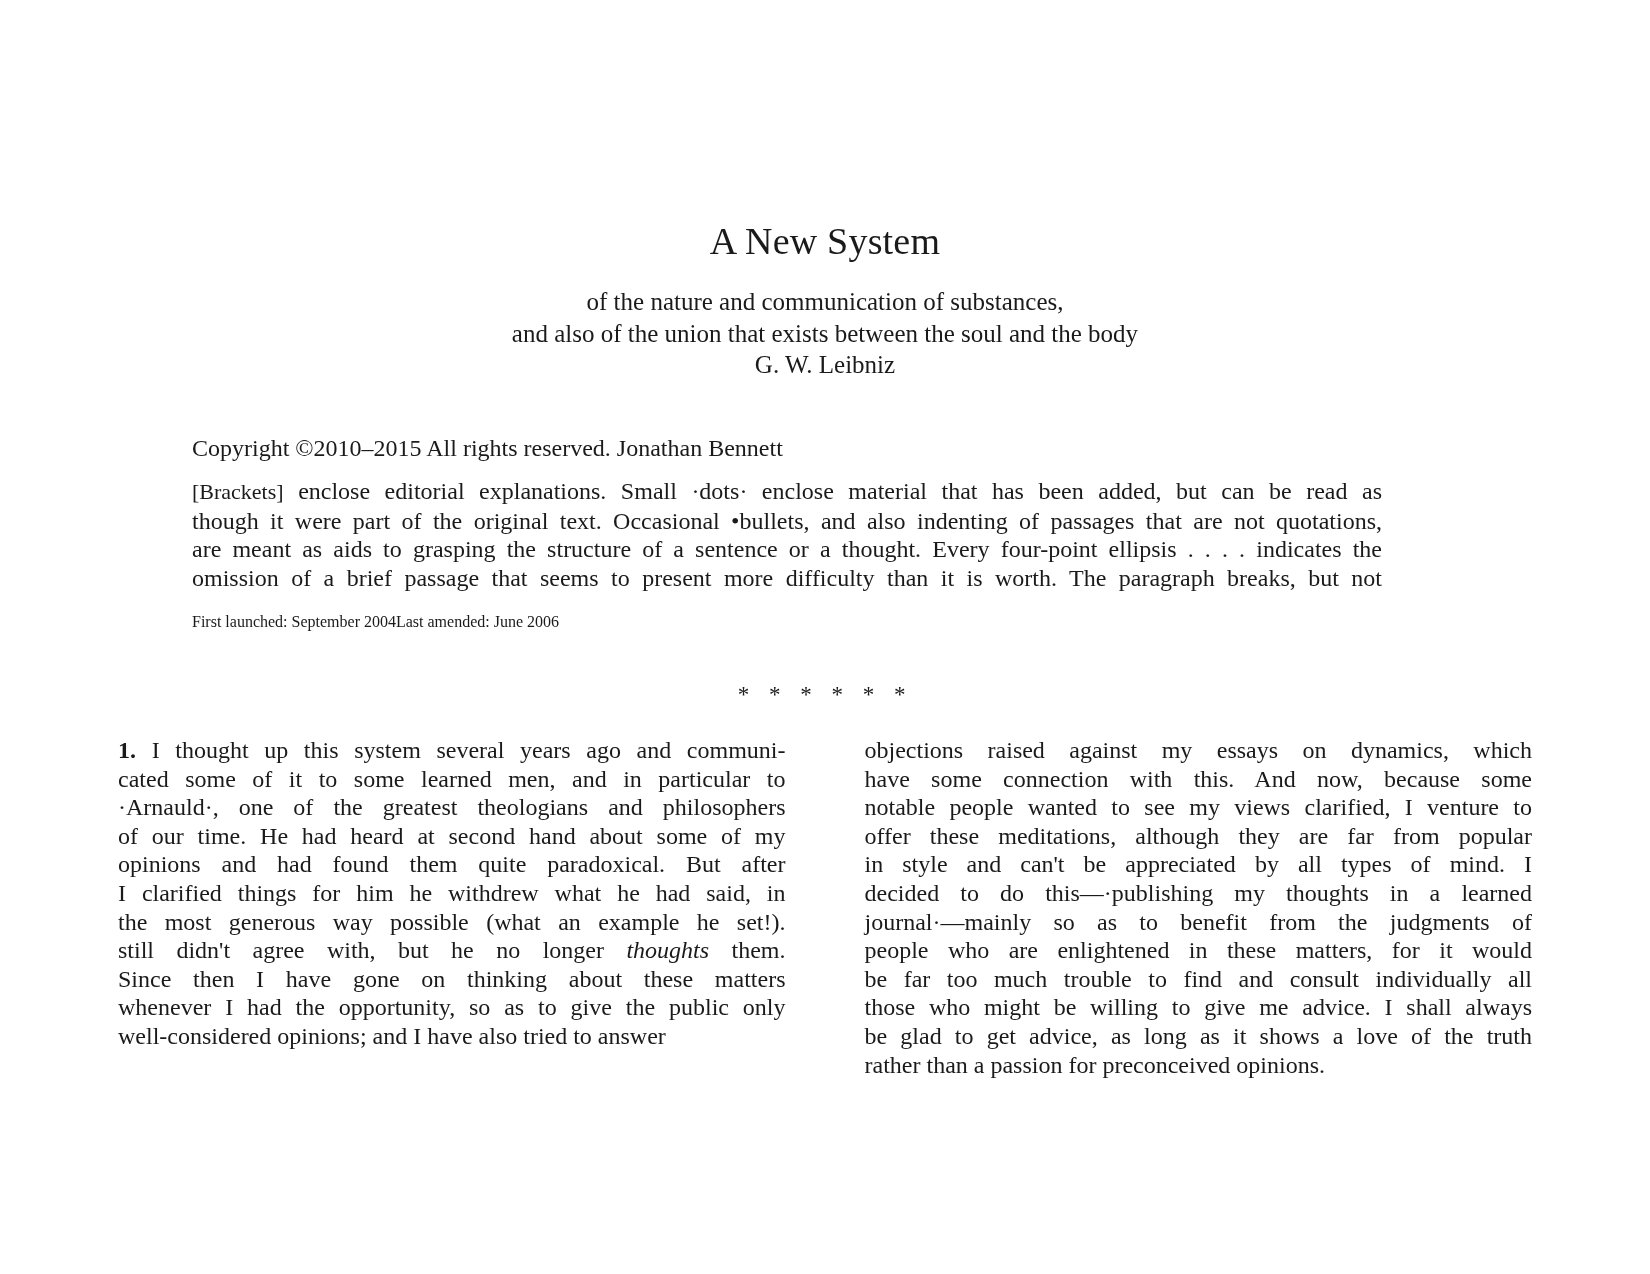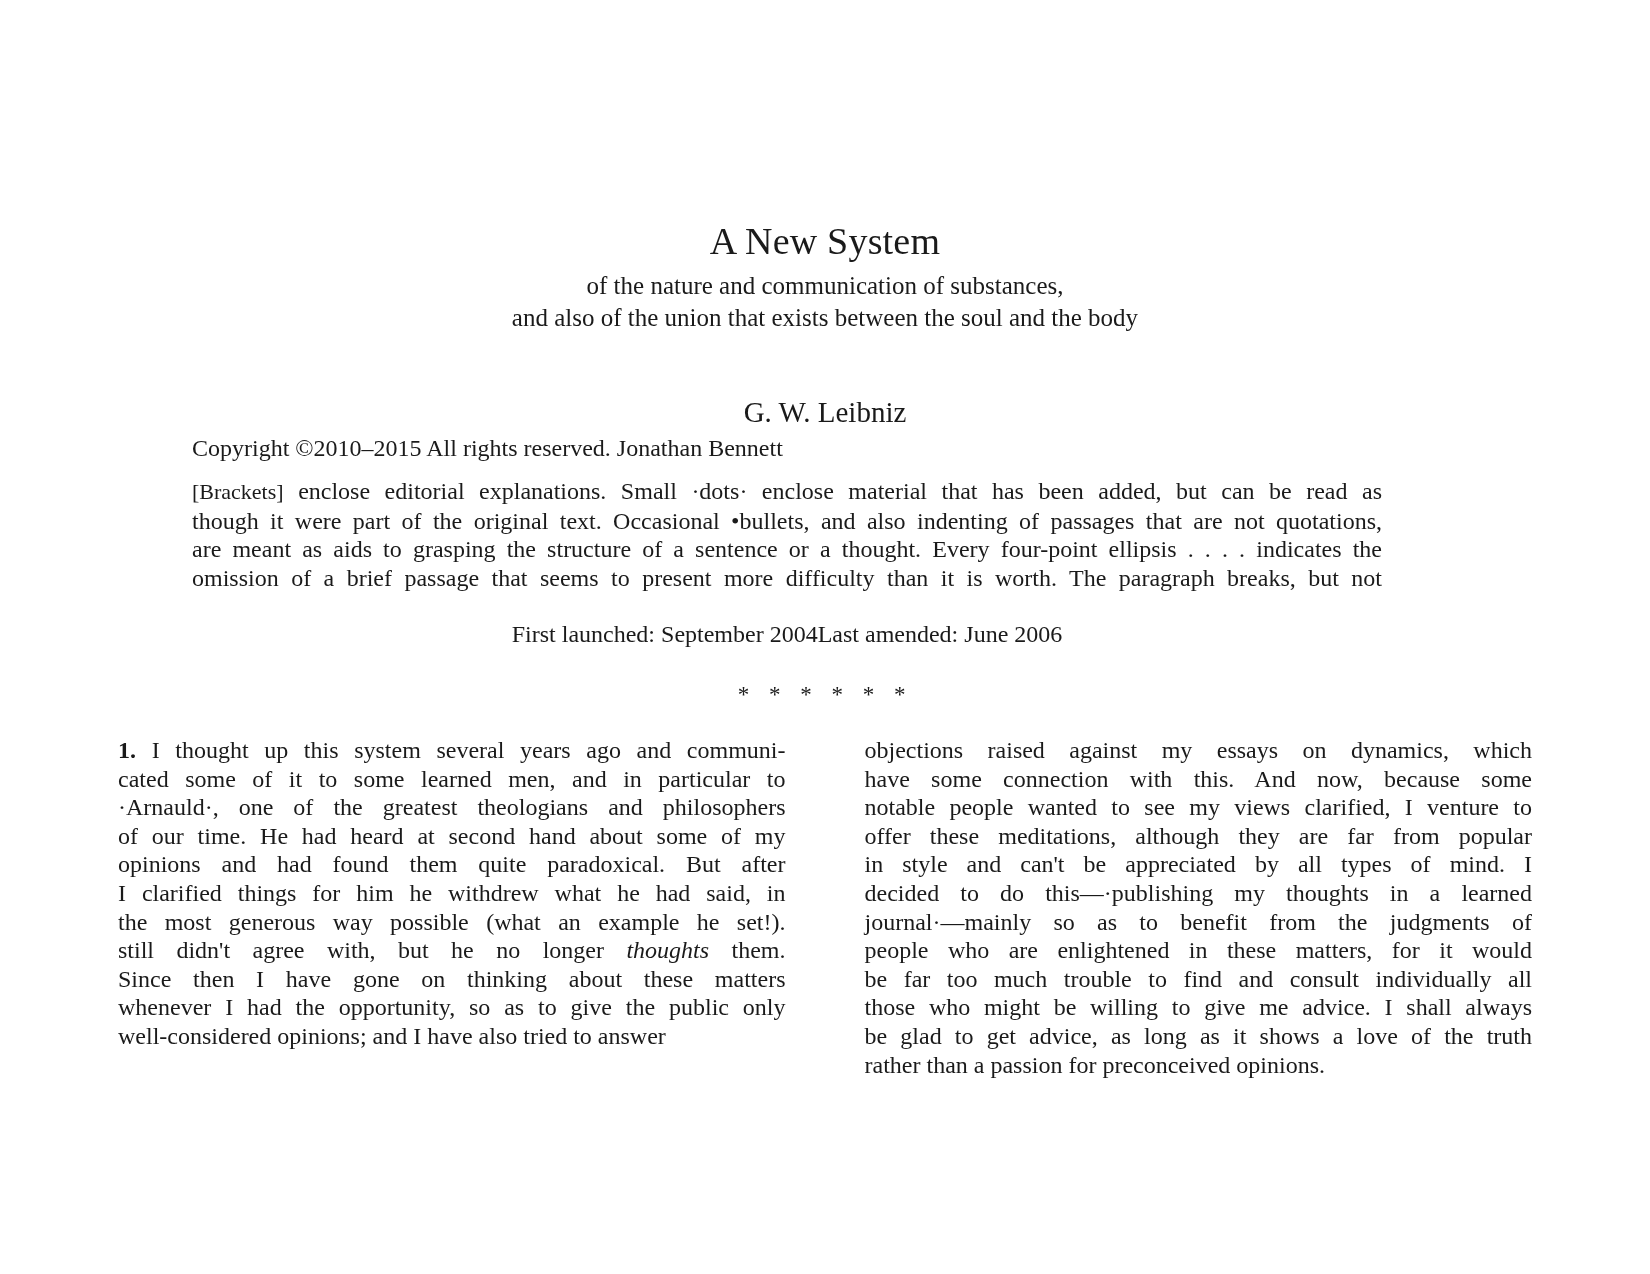--- a/index.html
+++ b/index.html
@@ -37,31 +37,30 @@
     font-weight: normal;
     letter-spacing: 0.2px;
     margin: 0;
   }
   .doc-subtitle-1,
   .doc-subtitle-2 {
     font-size: 25px;
     line-height: 32px;
     margin: 0;
   }
-  .doc-subtitle-1 { margin-top: 6px; }
+  .doc-subtitle-1 { margin-top: 22px; }
 
   .doc-author {
     position: absolute;
     top: 350px;
     left: 0;
     width: 1650px;
     text-align: center;
-    font-size: 29px;
+    font-size: 25px;
     line-height: 30px;
-    margin-top: 47px;
   }
 
   
   .front-matter {
     position: absolute;
     top: 432px;
     left: 192px;
     width: 1190px;
   }
   .copyright-line {
@@ -83,24 +82,24 @@
   .editorial-note .jline.last {
     text-align: left;
     text-align-last: left;
   }
   .smallcaps-brackets {
     font-size: 22px;
   }
 
   .dates-line {
     display: flex;
-    justify-content: center;
-    font-size: 24px;
+    justify-content: flex-start;
+    font-size: 16px;
     line-height: 32px;
-    margin-top: 26px;
+    margin-top: 14px;
   }
 
   
   .separator {
     position: absolute;
     top: 682px;
     left: 0;
     width: 1650px;
     text-align: center;
     font-size: 23px;

